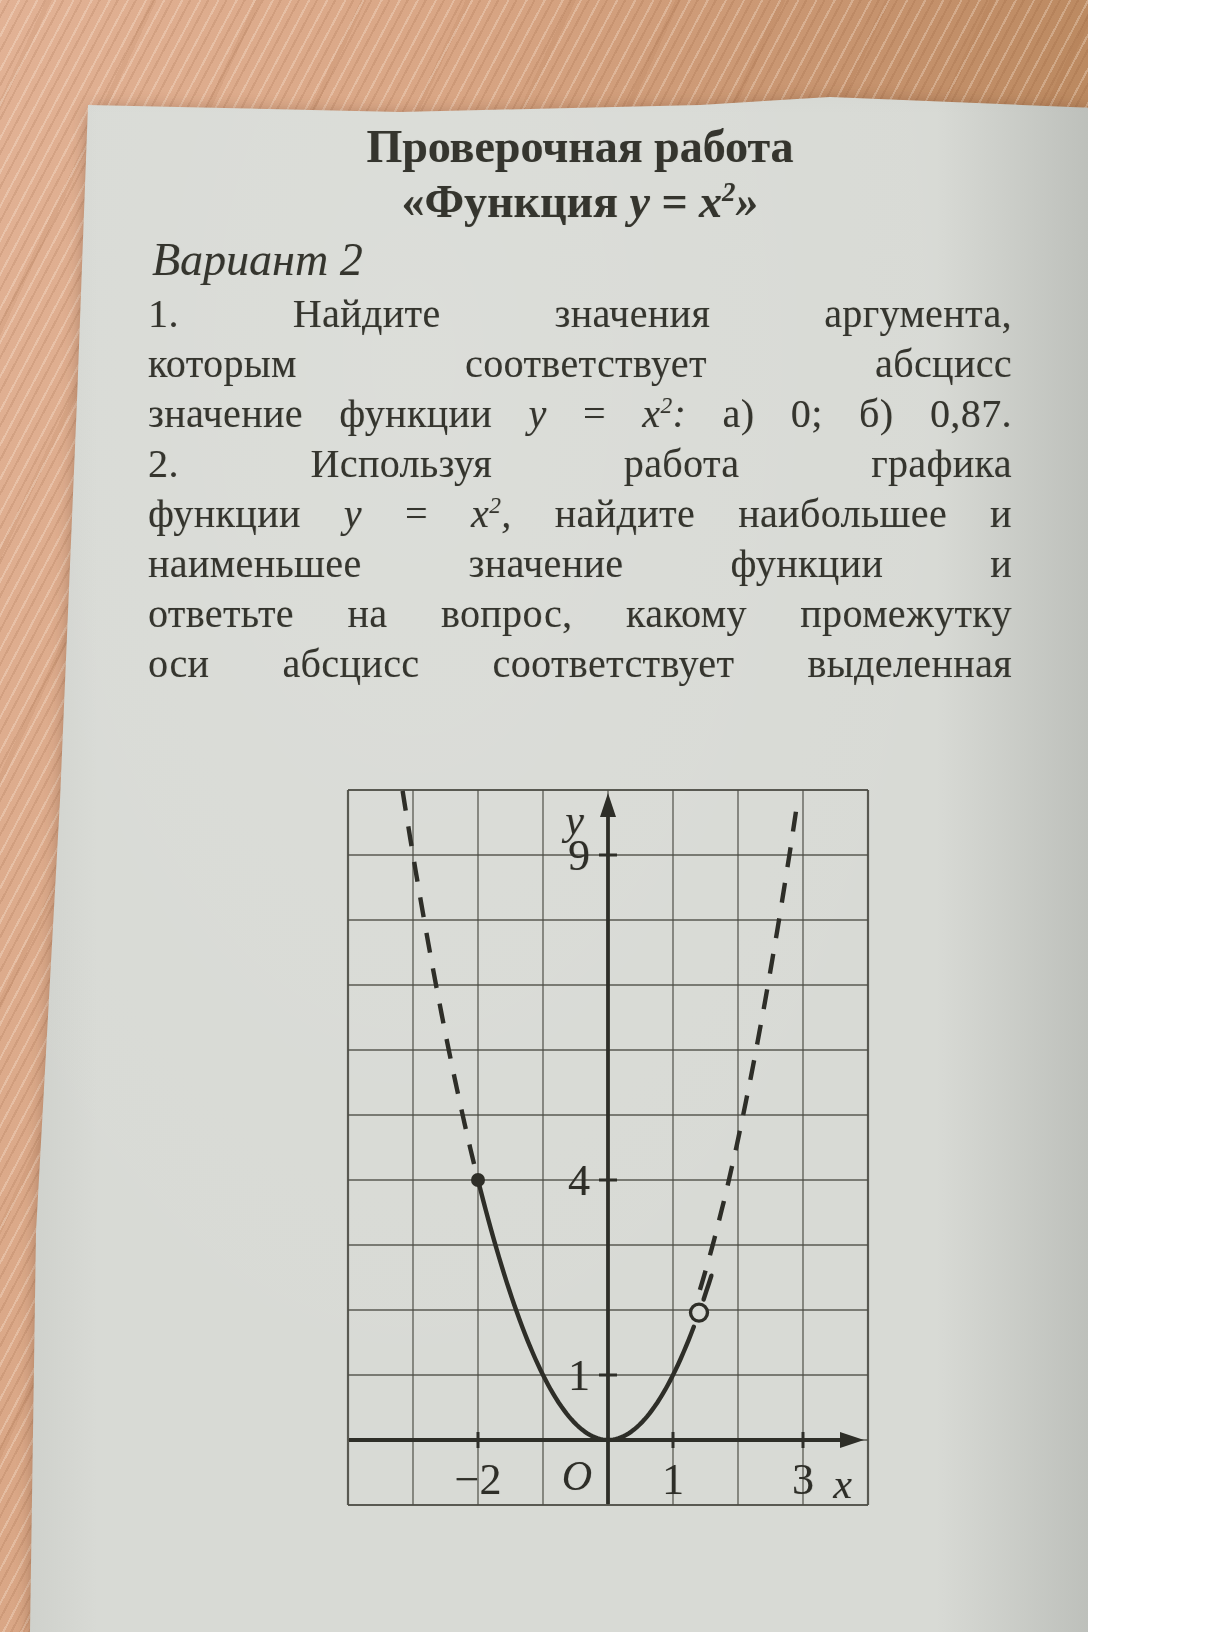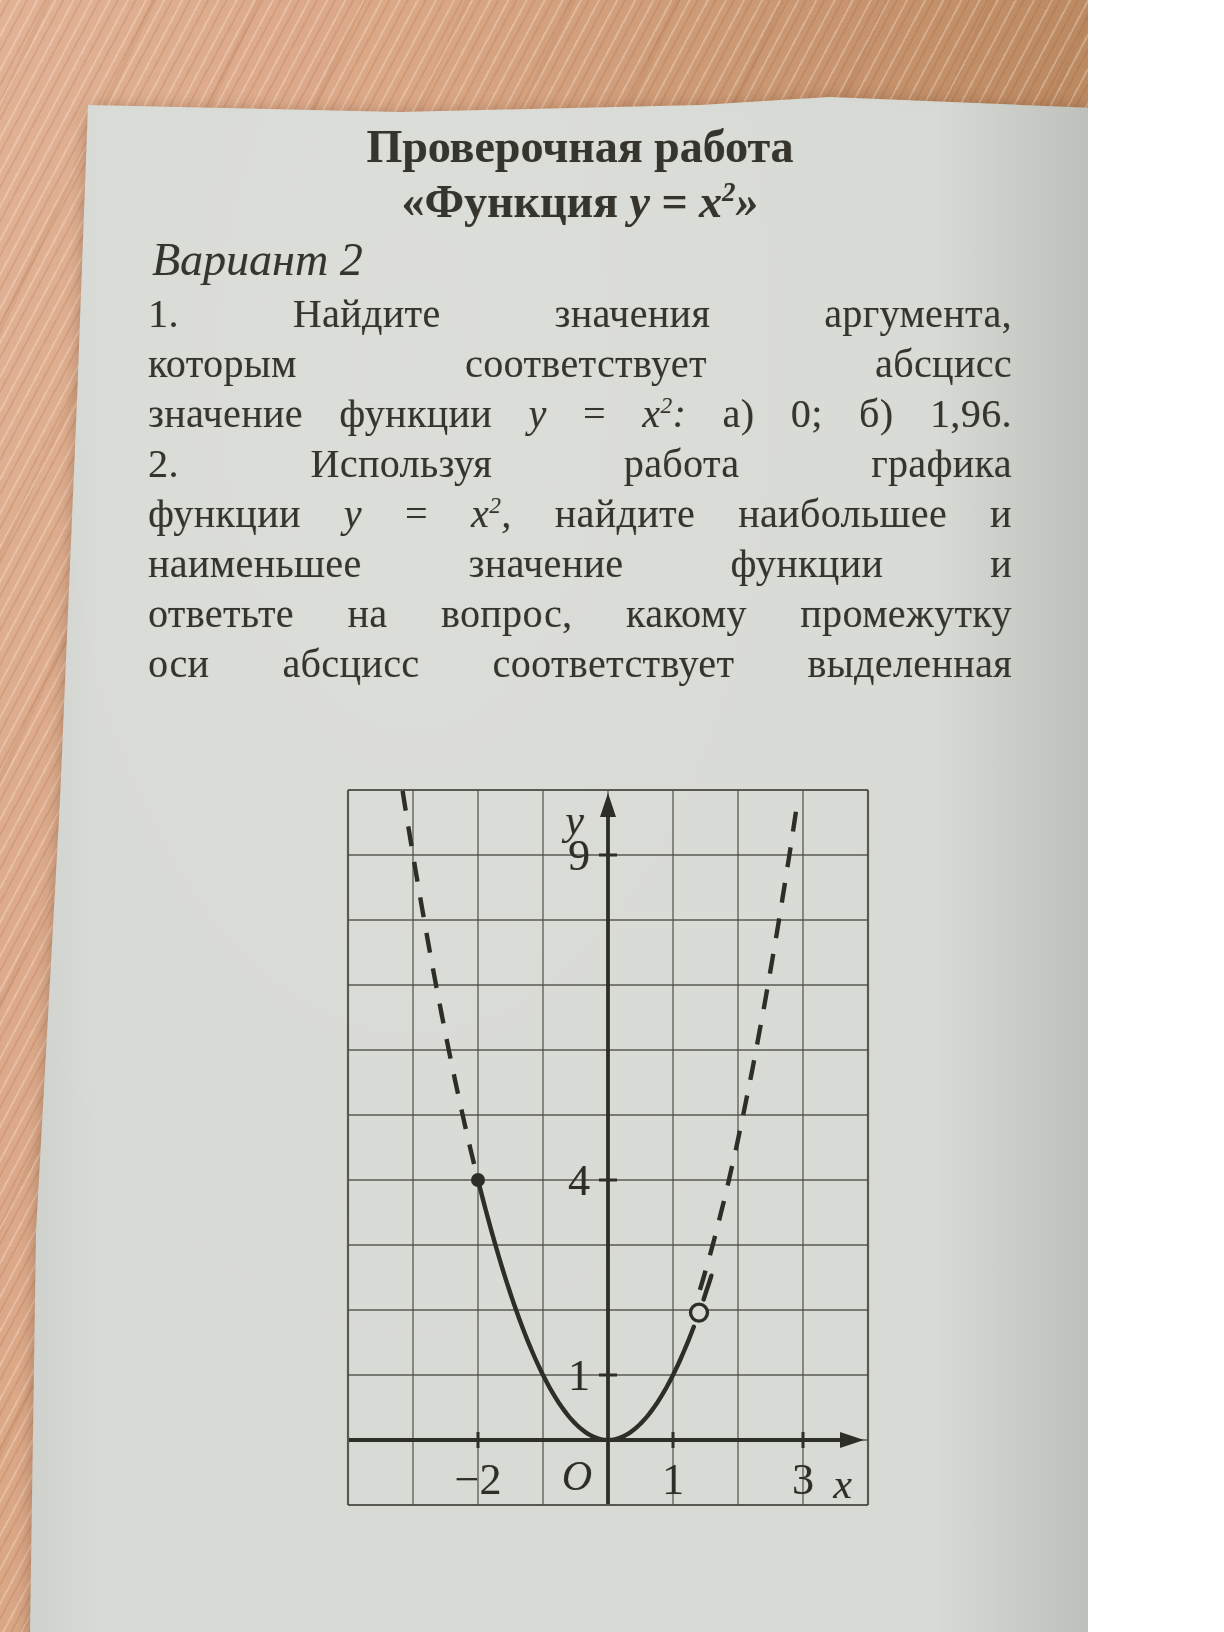--- a/index.html
+++ b/index.html
@@ -66,21 +66,21 @@
         </div>
         <div class="line jline">
           <span>значение</span>
           <span>функции</span>
           <span class="it">y</span>
           <span>=</span>
           <span class="it">x<sup>2</sup>:</span>
           <span>а)</span>
           <span>0;</span>
           <span>б)</span>
-          <span>1,96.</span>
+          <span>0,87.</span>
         </div>
         <div class="line jline">
           <span>2.</span>
           <span>Используя</span>
           <span>работа</span>
           <span>графика</span>
         </div>
         <div class="line jline">
           <span>функции</span>
           <span class="it">y</span>

